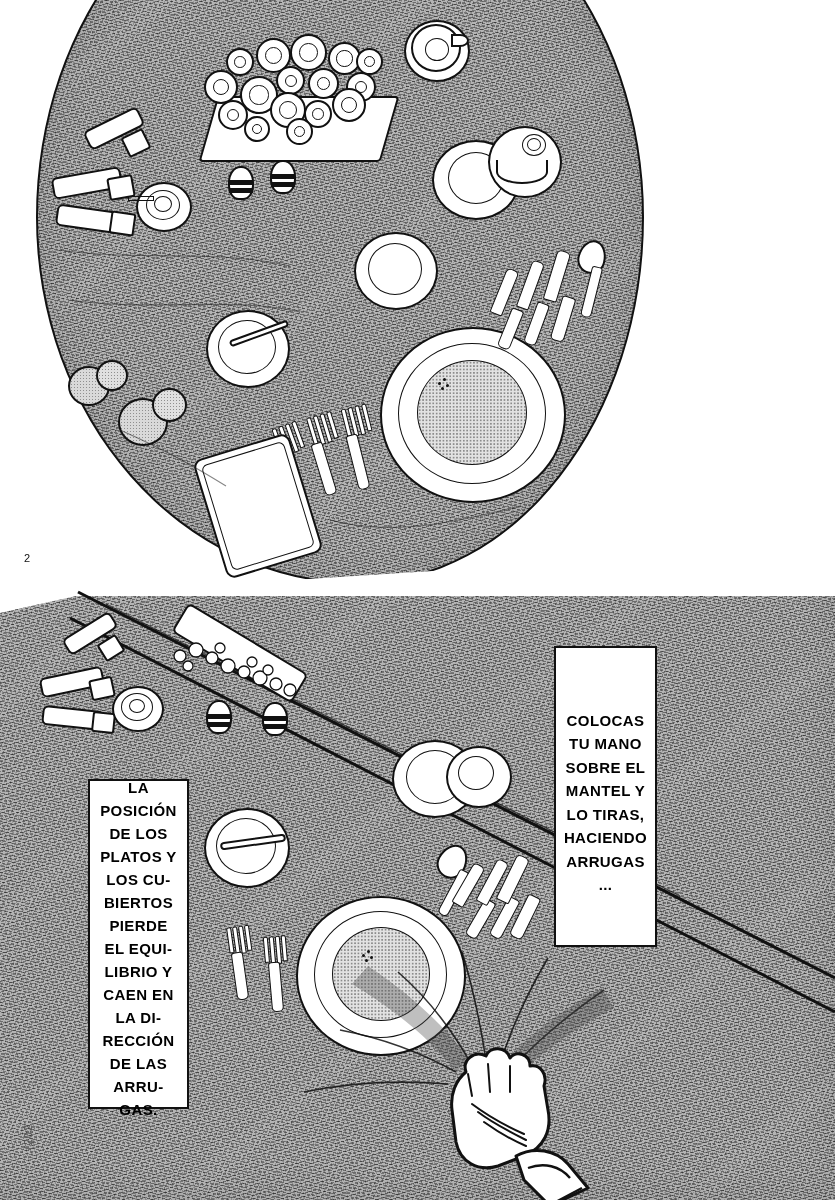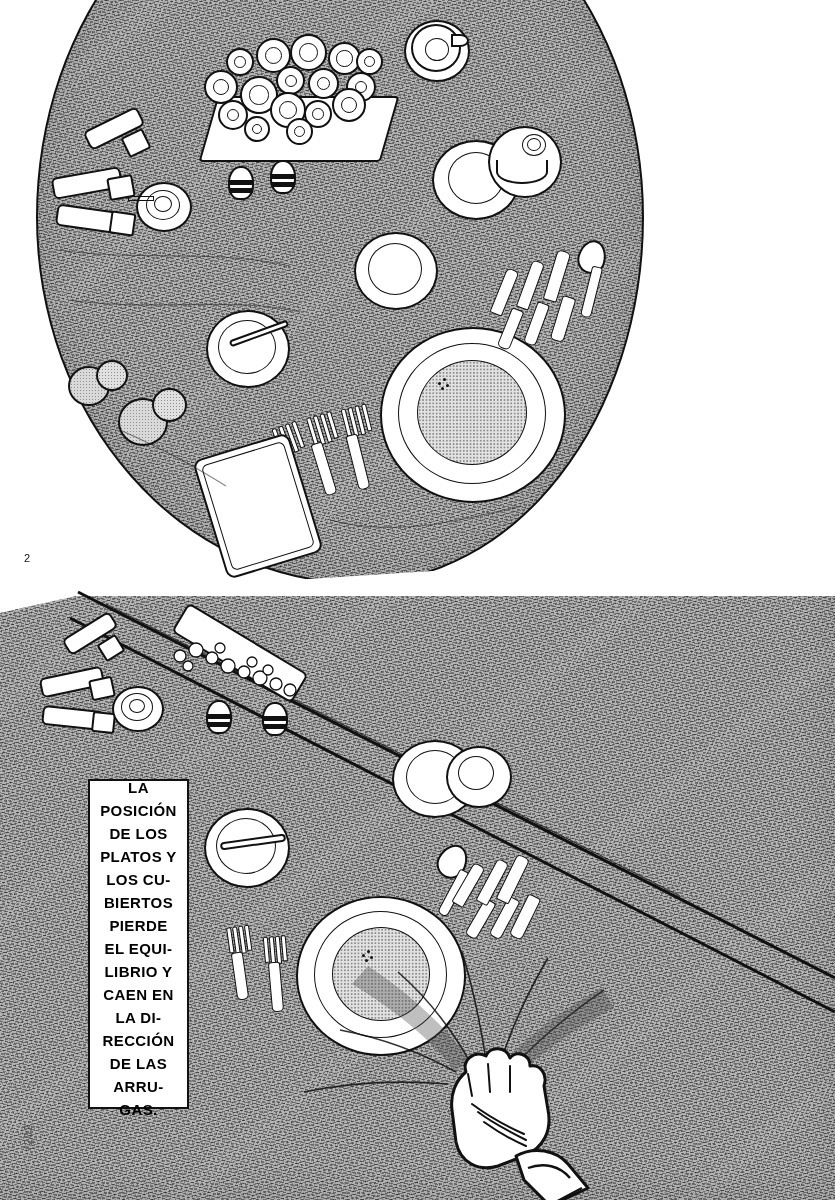--- a/index.html
+++ b/index.html
@@ -420,20 +420,30 @@
         <g fill="#fff" stroke="#111" stroke-width="3" stroke-linejoin="round">
           <path d="M84 118 C102 108, 124 112, 136 126 L156 150 L118 168 L92 142 Z"></path>
           <path d="M96 130 C112 124, 128 128, 138 140" fill="none" stroke-width="2.4"></path>
           <path d="M120 166 L150 150" fill="none" stroke-width="2.4"></path>
         </g>
       </svg>
     </div>
   </div>
 
 
+  <div class="textbox" id="textbox-2">
+    <div class="t">COLOCAS
+TU MANO
+SOBRE EL
+MANTEL Y
+LO TIRAS,
+HACIENDO
+ARRUGAS
+...</div>
+  </div>
 
   <div class="textbox" id="textbox-3">
     <div class="t">LA
 POSICIÓN
 DE LOS
 PLATOS Y
 LOS CU-
 BIERTOS
 PIERDE
 EL EQUI-

